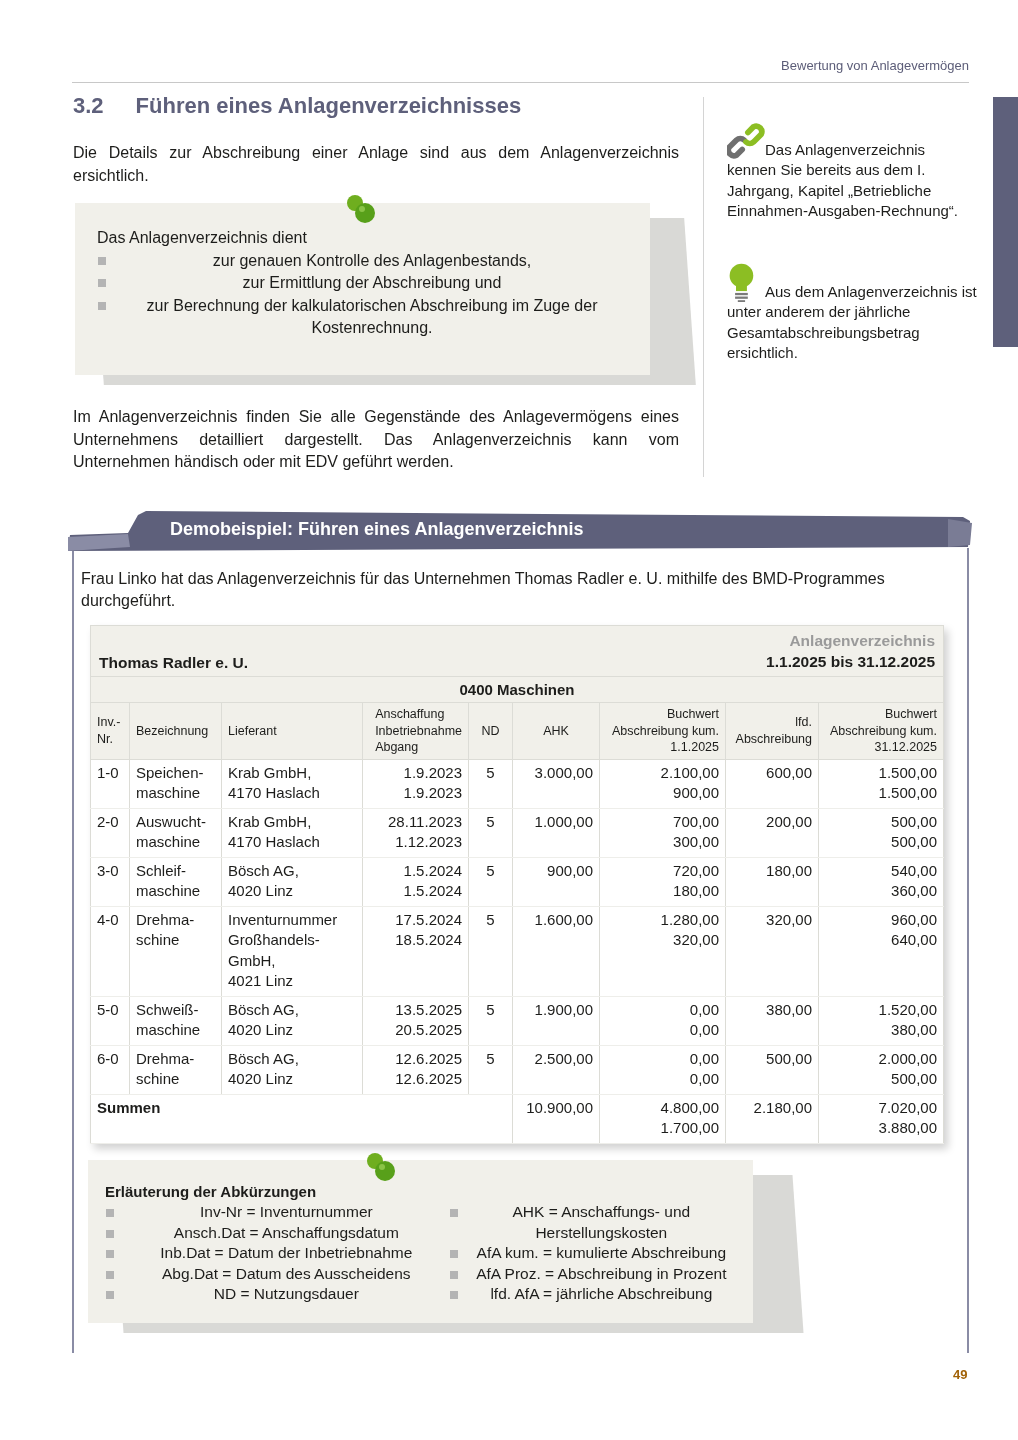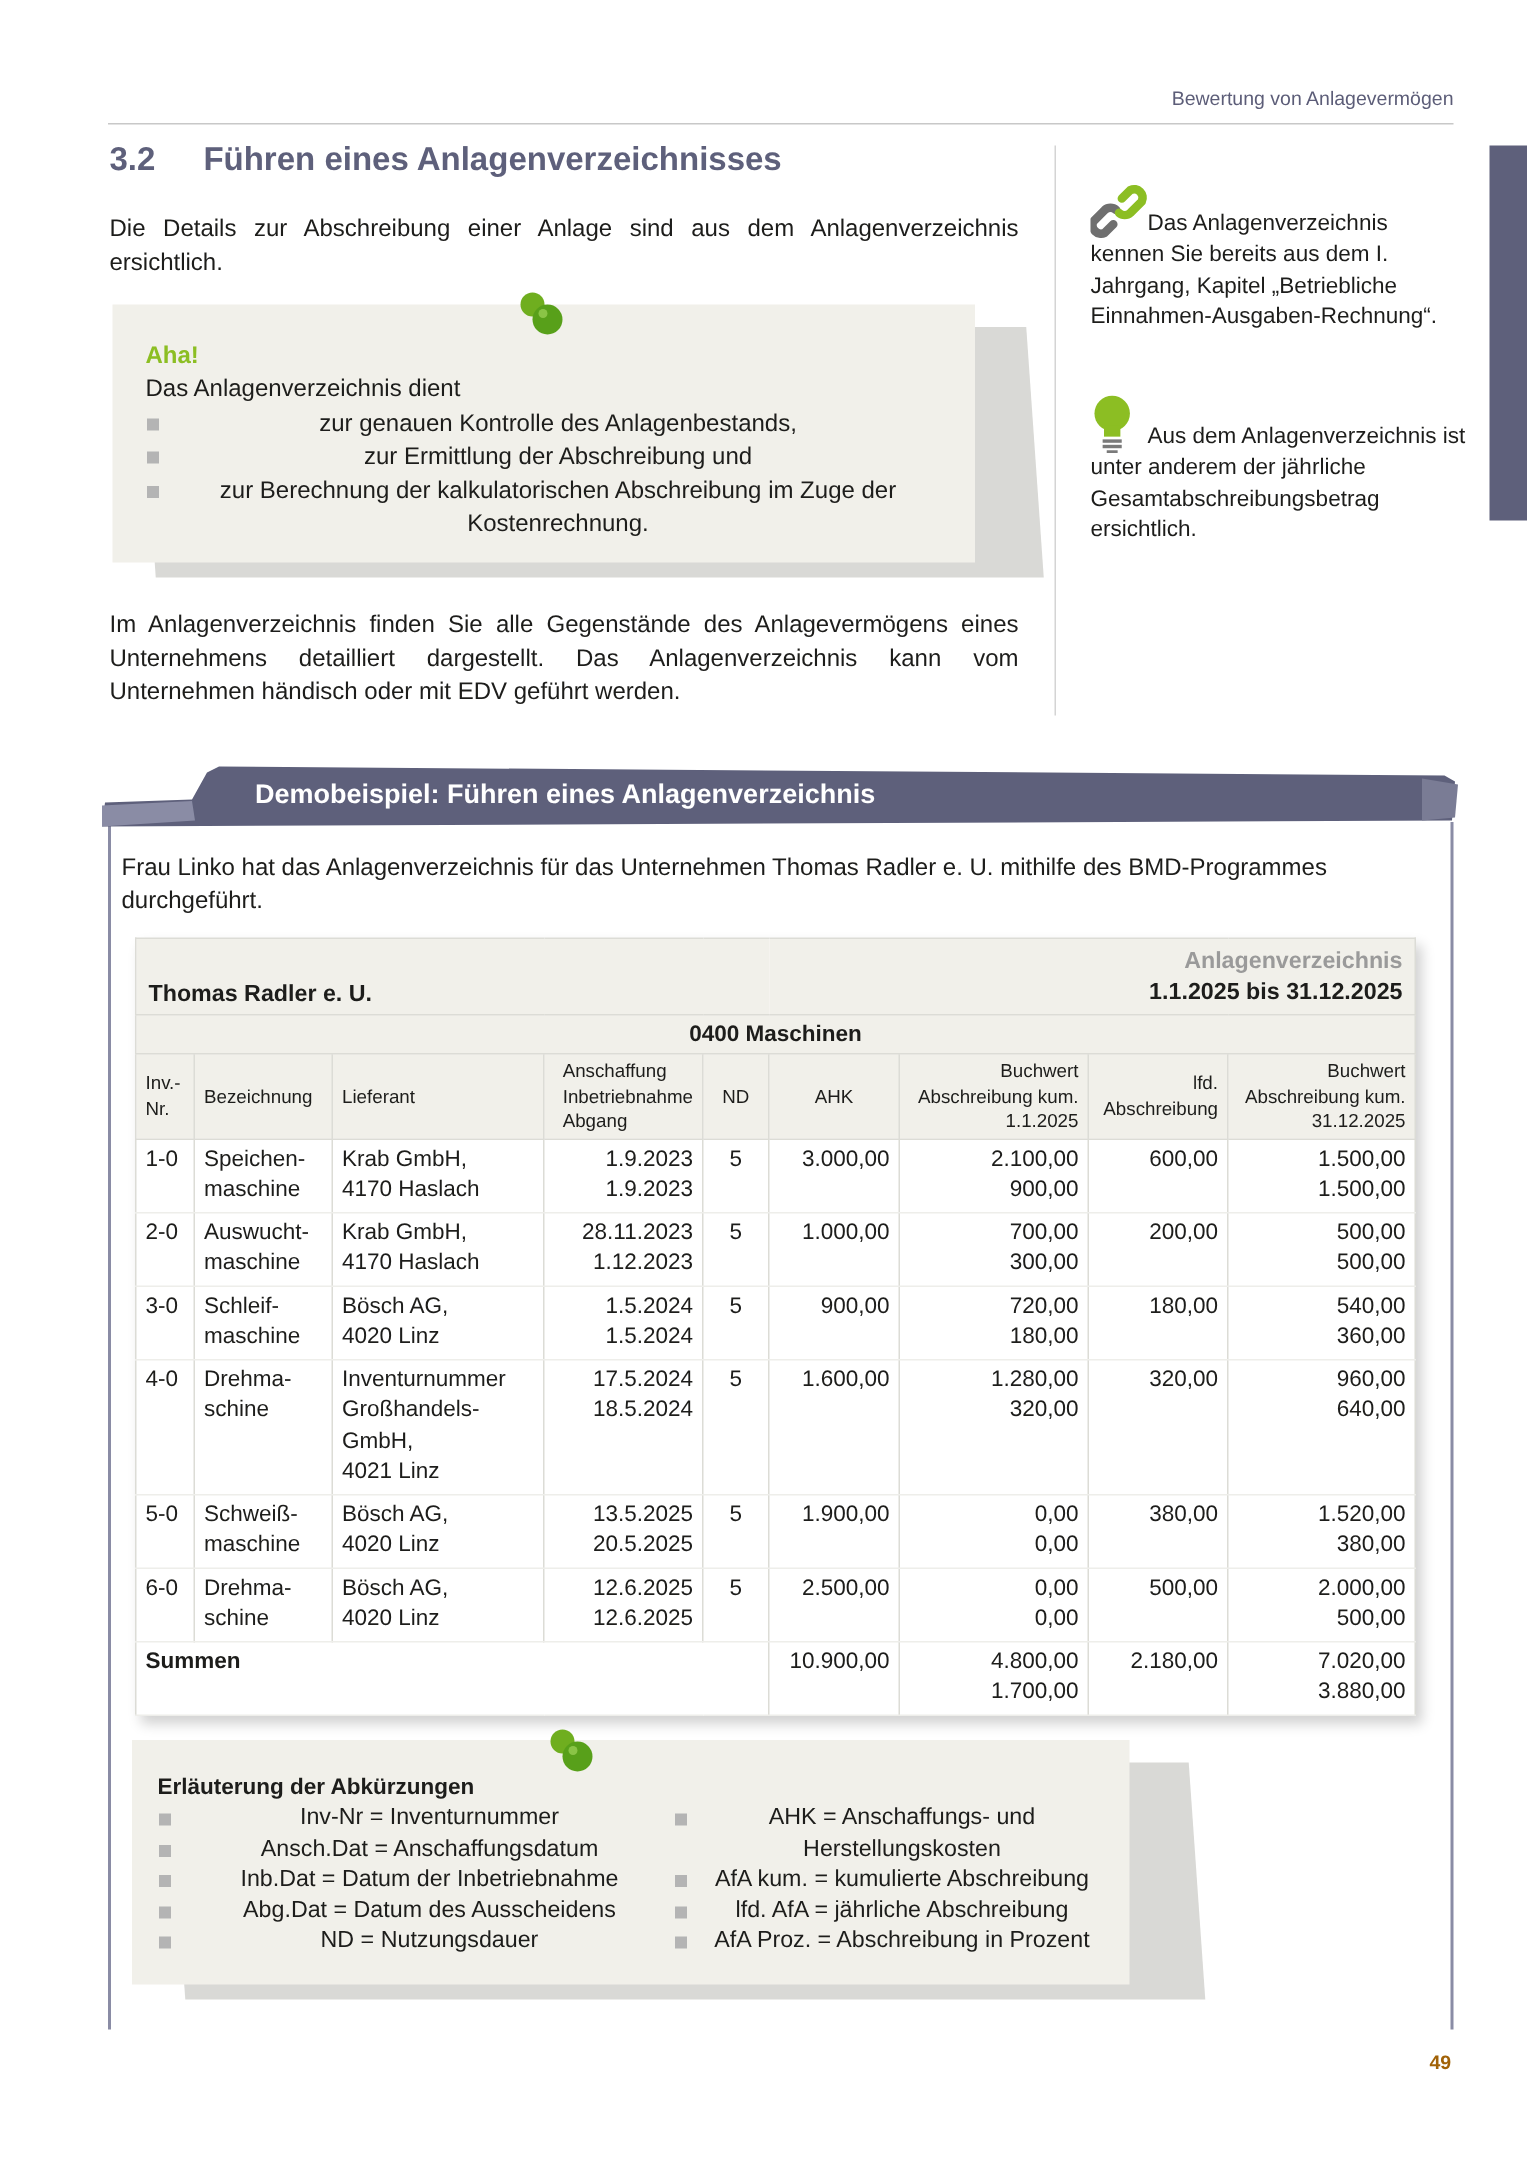--- a/index.html
+++ b/index.html
@@ -86,21 +86,20 @@
 <div class="col-rule"></div>
 
 <h2 class="section-title">
   <span class="num">3.2</span><span>Führen eines Anlagenverzeichnisses</span>
 </h2>
 
 <p class="para para1">Die Details zur Abschreibung einer Anlage sind aus dem Anlagenverzeichnis ersichtlich.</p>
 
 <div class="note-shadow note1-shadow"></div>
 <div class="note note1">
-  <div class="aha">Aha!</div>
   <div class="note-text">Das Anlagenverzeichnis dient</div>
   <ul class="bullets">
     <li><span class="sq"></span><span>zur genauen Kontrolle des Anlagenbestands,</span></li>
     <li><span class="sq"></span><span>zur Ermittlung der Abschreibung und</span></li>
     <li><span class="sq"></span><span>zur Berechnung der kalkulatorischen Abschreibung im Zuge der Kostenrechnung.</span></li>
   </ul>
 </div>
 <svg class="pin pin1" viewBox="0 0 34 34">
   <circle cx="11" cy="11" r="8" fill="#6fae1f"></circle>
   <circle cx="21" cy="21" r="10" fill="#58a01a"></circle>
@@ -251,22 +250,22 @@
         <li><span class="sq"></span><span>Ansch.Dat = Anschaffungsdatum</span></li>
         <li><span class="sq"></span><span>Inb.Dat = Datum der Inbetriebnahme</span></li>
         <li><span class="sq"></span><span>Abg.Dat = Datum des Ausscheidens</span></li>
         <li><span class="sq"></span><span>ND = Nutzungsdauer</span></li>
       </ul>
     </div>
     <div class="abbr-col" style="width:290px">
       <ul class="bullets">
         <li><span class="sq"></span><span>AHK = Anschaffungs- und Herstellungskosten</span></li>
         <li><span class="sq"></span><span>AfA kum. = kumulierte Abschreibung</span></li>
+        <li><span class="sq"></span><span>AfA Proz. = Abschreibung in Prozent</span></li>
         <li><span class="sq"></span><span>lfd. AfA = jährliche Abschreibung</span></li>
-        <li><span class="sq"></span><span>AfA Proz. = Abschreibung in Prozent</span></li>
       </ul>
     </div>
   </div>
 </div>
 <svg class="pin pin2" viewBox="0 0 34 34">
   <circle cx="11" cy="11" r="8" fill="#6fae1f"></circle>
   <circle cx="21" cy="21" r="10" fill="#58a01a"></circle>
   <circle cx="18" cy="17" r="3" fill="#9fd35a" opacity="0.7"></circle>
 </svg>
 

